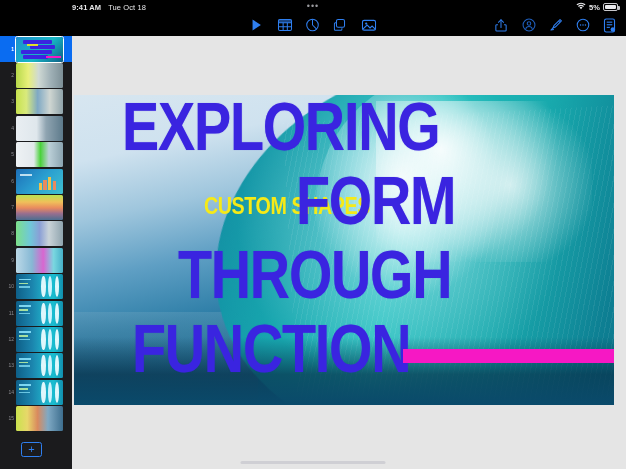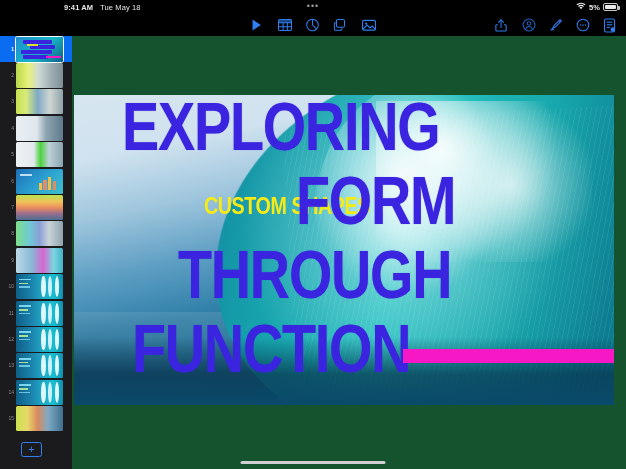--- a/index.html
+++ b/index.html
@@ -11,21 +11,21 @@
   }
   #app { position:relative; width:626px; height:469px; background:#141416; }
 
   
   .statusbar {
     position:absolute; top:0; left:0; width:626px; height:14px;
     background:#000; color:#e8e8ea;
     display:flex; align-items:center;
     font-size:7.5px; letter-spacing:.1px;
   }
-  .sb-time { margin-left:28px; font-weight:600;padding-left:36px; }
+  .sb-time { margin-left:36px; font-weight:600;padding-left:36px; }
   .sb-date { margin-left:7px; font-weight:500; }
   .sb-dots {
     position:absolute; left:50%; transform:translateX(-50%);
     color:#9a9a9e; font-size:9px; letter-spacing:1px; line-height:1;
     margin-top:-2px;
   }
   .sb-right {
     position:absolute; right:8px; display:flex; align-items:center; gap:3px;
   }
   .sb-pct { font-size:7.5px; font-weight:600; }
@@ -98,21 +98,21 @@
   .addslide {
     position:absolute; left:21px; bottom:12px;
     width:21px; height:15px; border:1px solid #2f7ff0; border-radius:2.5px;
     display:flex; align-items:center; justify-content:center;
   }
   .addslide span { color:#2f7ff0; font-size:11px; line-height:1; margin-top:-1px; }
 
   
   .canvas {
     position:absolute; left:72px; top:36px; right:0; bottom:0;
-    background:#14532d;
+    background:#e5e5e5;
   }
   .slide {
     position:absolute; left:2px; top:59px; width:540px; height:310px;
     overflow:hidden; background:#0b3b52;
   }
   
   .wave-bg { position:absolute; inset:0; }
   .wave-sky {
     position:absolute; inset:0;
     background:linear-gradient(168deg,#d7e6f0 0%, #cfe2ef 16%, #9fc6dd 30%, #5f9fc4 44%, #2f7fa8 58%, #176f93 74%, #0e5773 100%);
@@ -189,21 +189,21 @@
     width:145px; height:3px; border-radius:2px; background:#cfcfd4;
   }
 </style>
 </head>
 <body>
 
 <div id="app">
 
   <div class="statusbar">
     <div class="sb-time">9:41 AM</div>
-    <div class="sb-date">Tue May 18</div>
+    <div class="sb-date">Tue Oct 18</div>
     <div class="sb-dots">•••</div>
     <div class="sb-right">
       <span>
         <svg width="10" height="8" viewBox="0 0 16 12" fill="#e8e8ea">
           <path d="M8 11.2 5.6 8.4a3.6 3.6 0 0 1 4.8 0L8 11.2z"></path>
           <path d="M3.2 6a7.4 7.4 0 0 1 9.6 0l-1.3 1.5a5.5 5.5 0 0 0-7 0L3.2 6z"></path>
           <path d="M.8 3.3a11.2 11.2 0 0 1 14.4 0l-1.3 1.5a9.3 9.3 0 0 0-11.8 0L.8 3.3z"></path>
         </svg>
       </span>
       <span class="sb-pct">5%</span>

